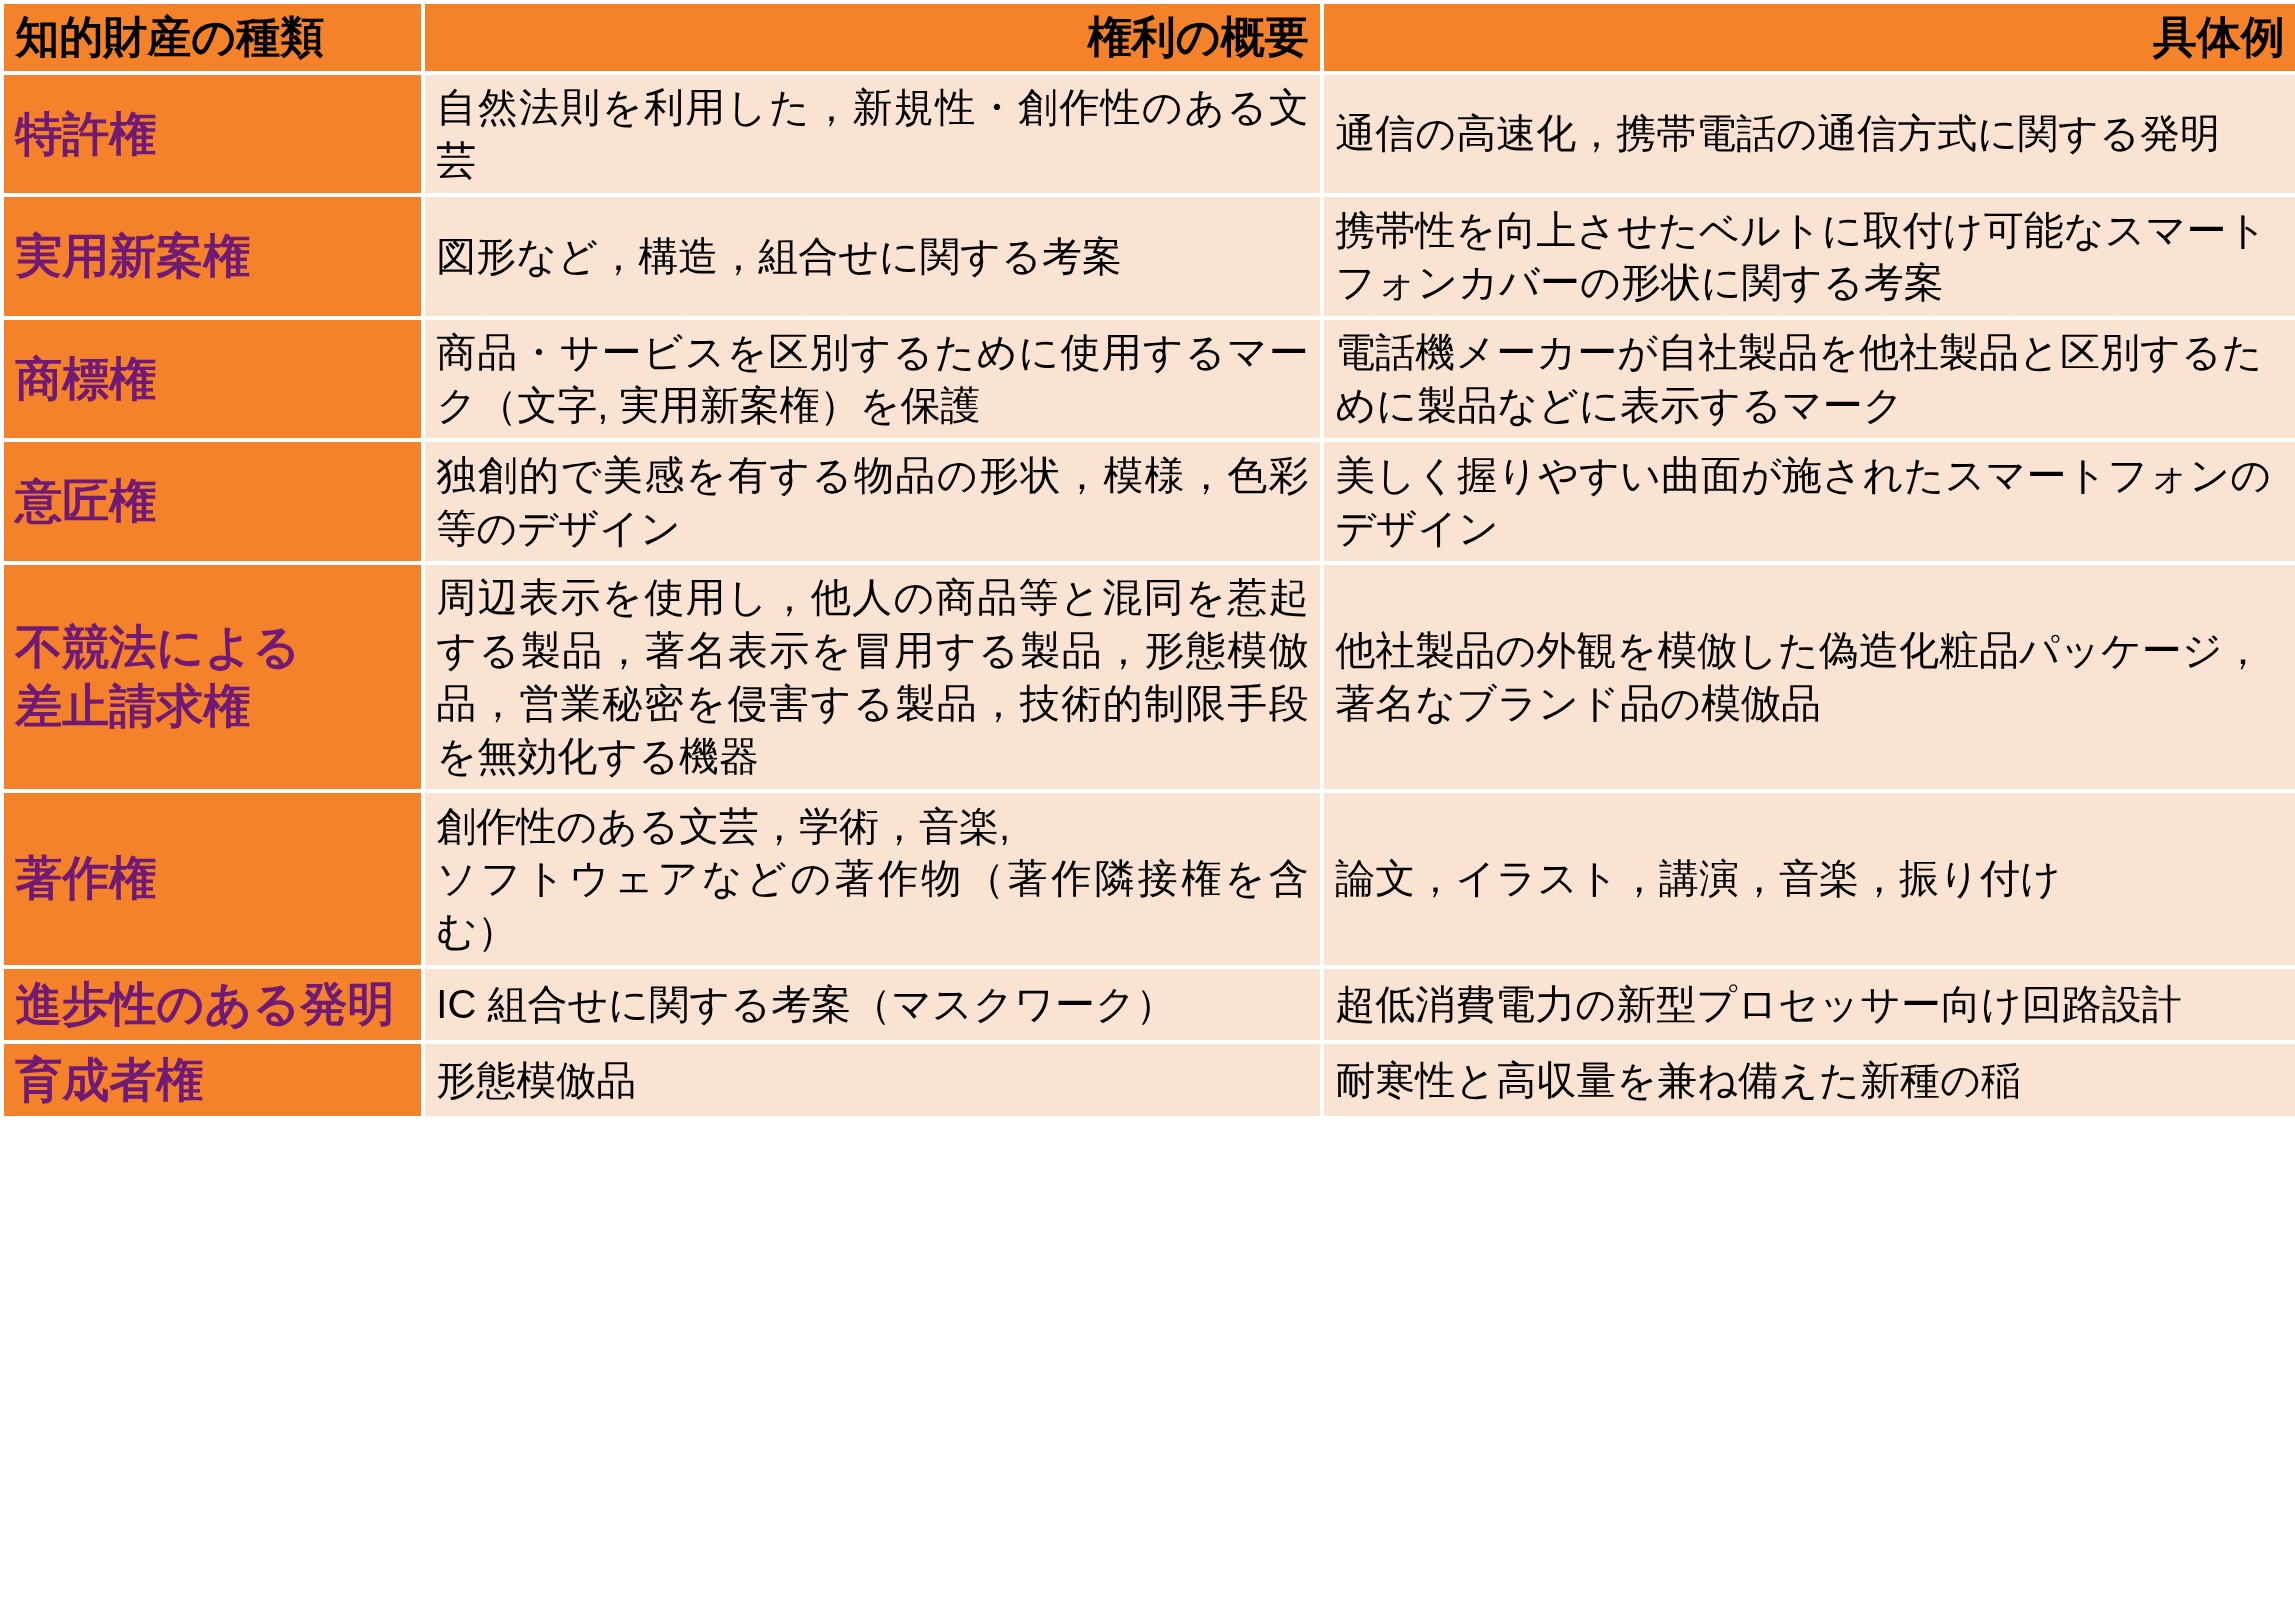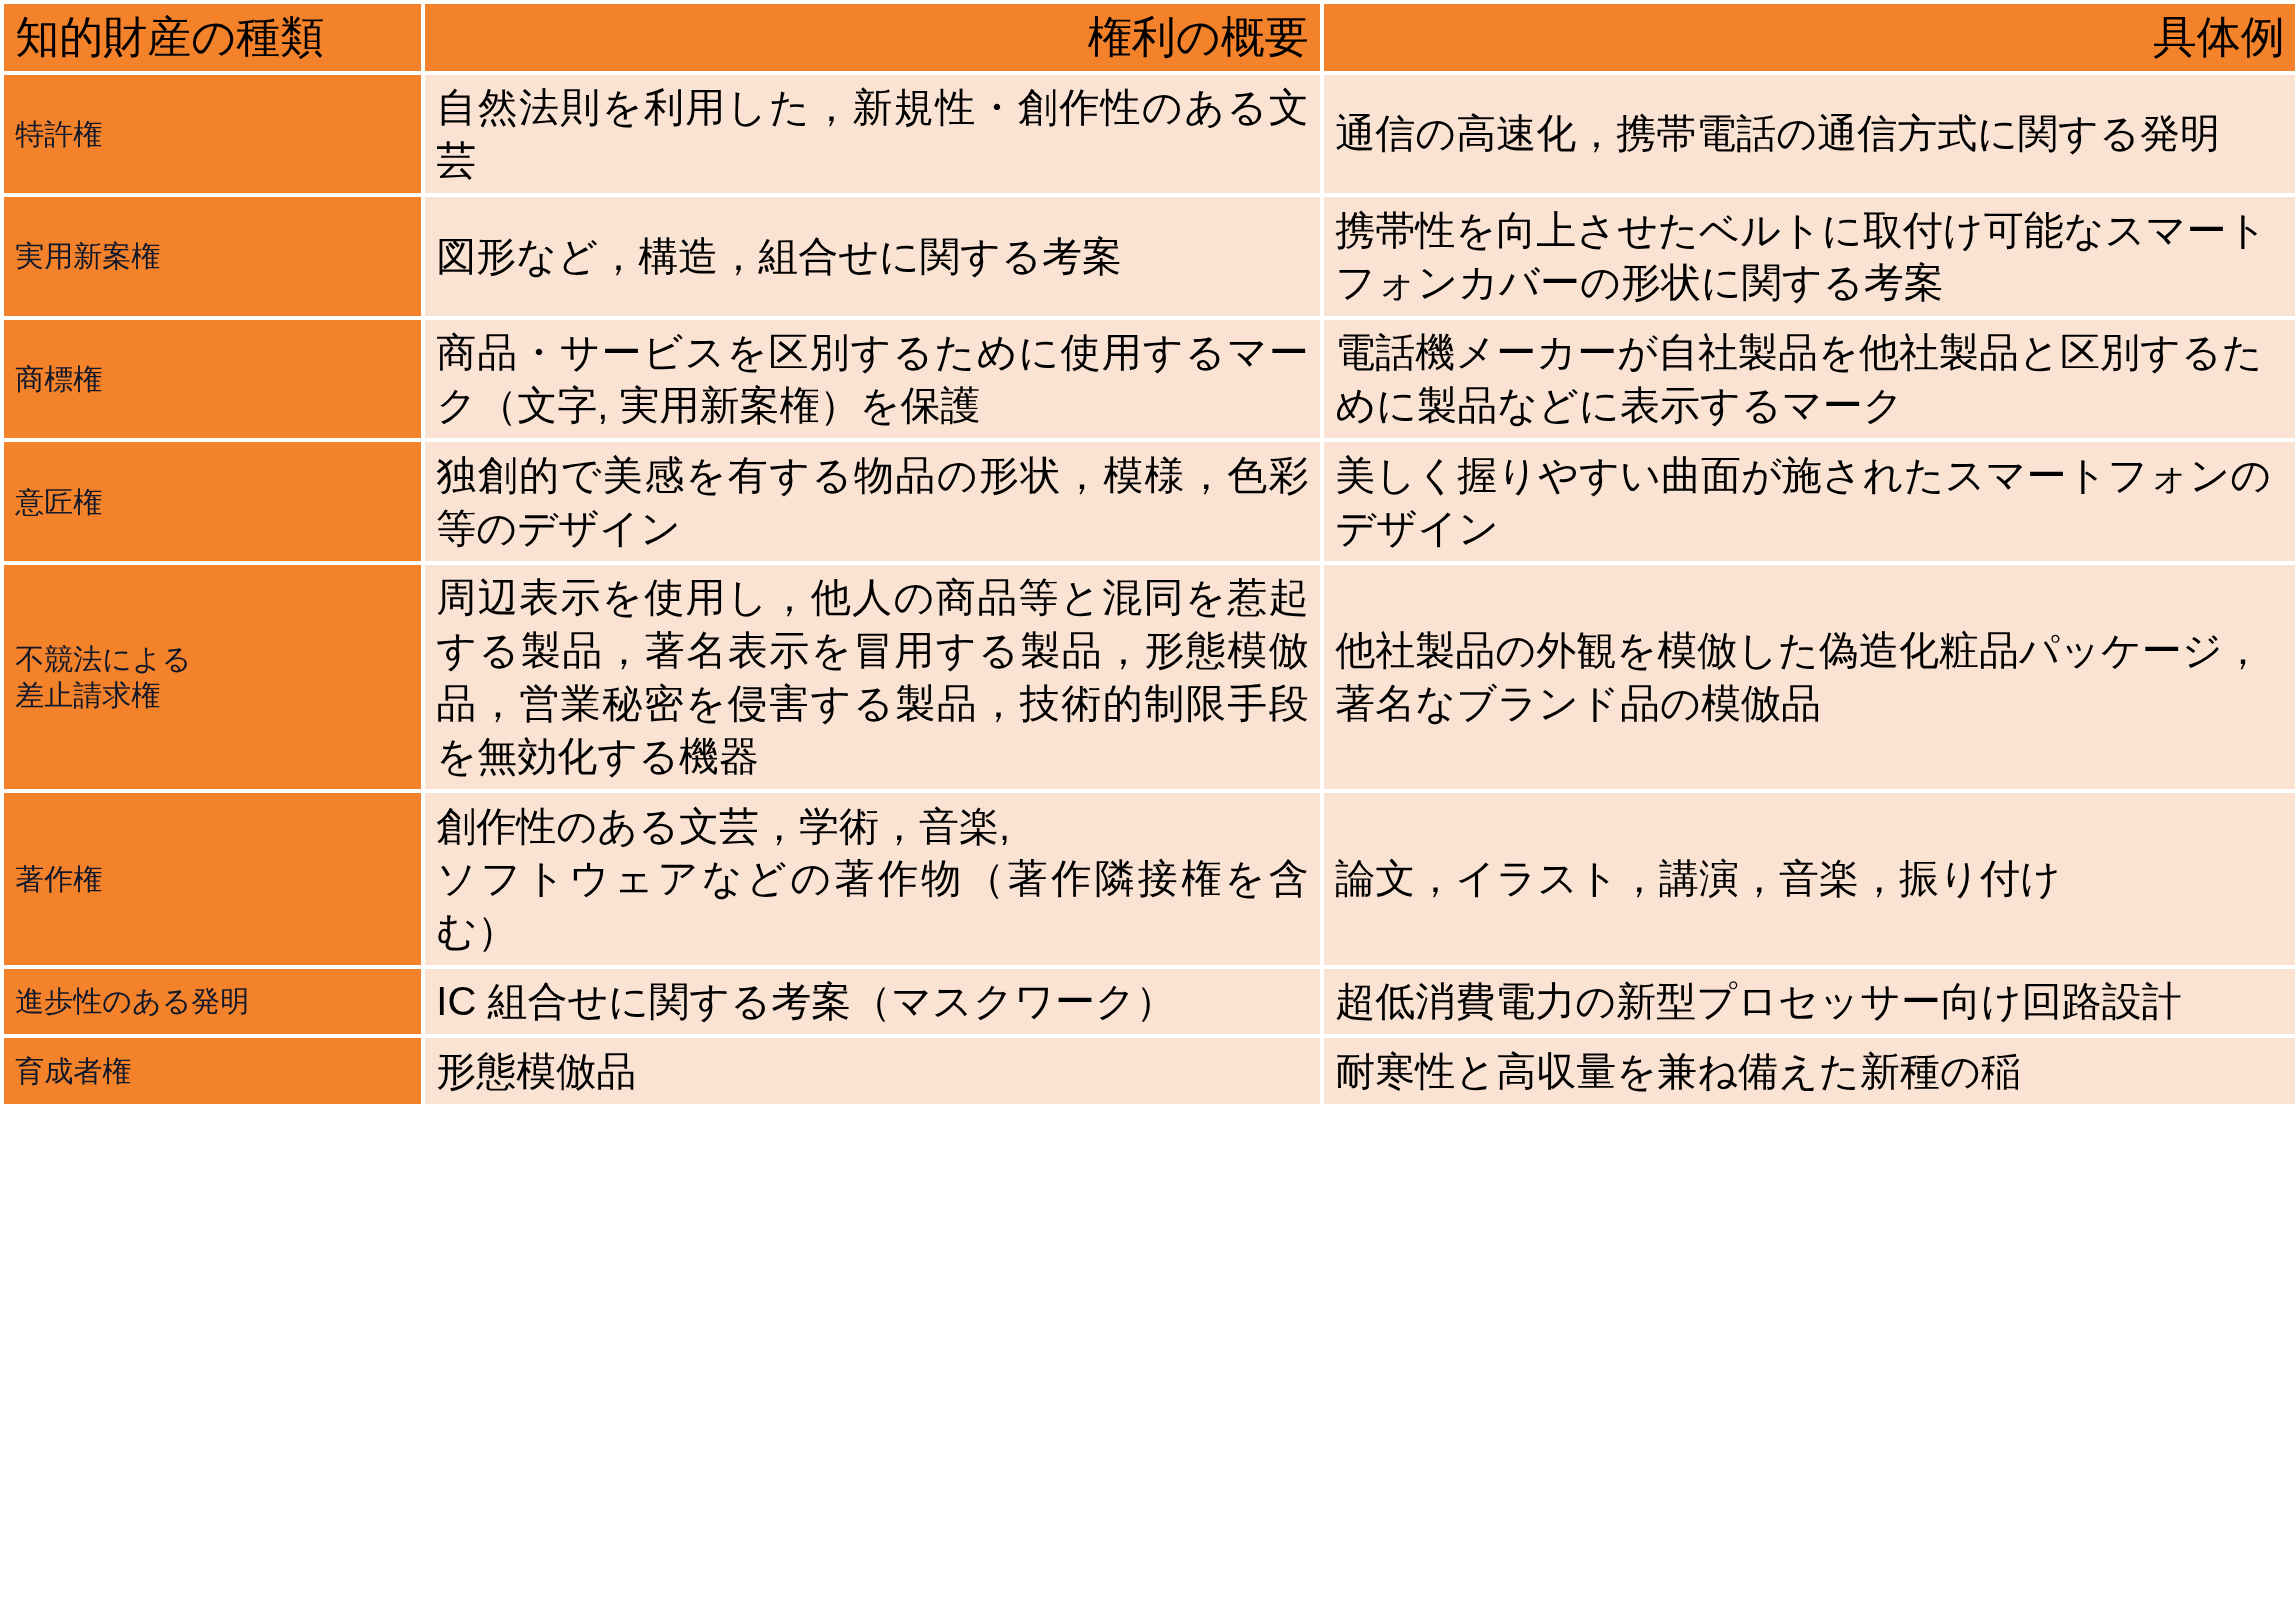--- a/index.html
+++ b/index.html
@@ -32,36 +32,36 @@
   table.ip-table td {
     border: 4px solid #ffffff;
     vertical-align: middle;
     padding: 6.5px 11.3px;
     box-sizing: border-box;
   }
   table.ip-table thead th {
     background: #f4822a;
     color: #000000;
     font-size: 44px;
-    font-weight: normal;
+    font-weight: bold;
     line-height: 1.15;
     padding: 8px 11.3px;
   }
   thead th.th-type {
     text-align: left;
   }
   thead th.th-desc,
   thead th.th-exmp {
     text-align: right;
   }
   td.cell-type {
     background: #f4822a;
-    color: #0f172a;
-    font-size: 29px;
-    font-weight: normal;
+    color: #701a75;
+    font-size: 47px;
+    font-weight: bold;
     line-height: 1.25;
     text-align: left;
   }
   td.cell-desc,
   td.cell-exmp {
     background: #fbe3d4;
     color: #000000;
     font-size: 40px;
     font-weight: normal;
     line-height: 1.32;

